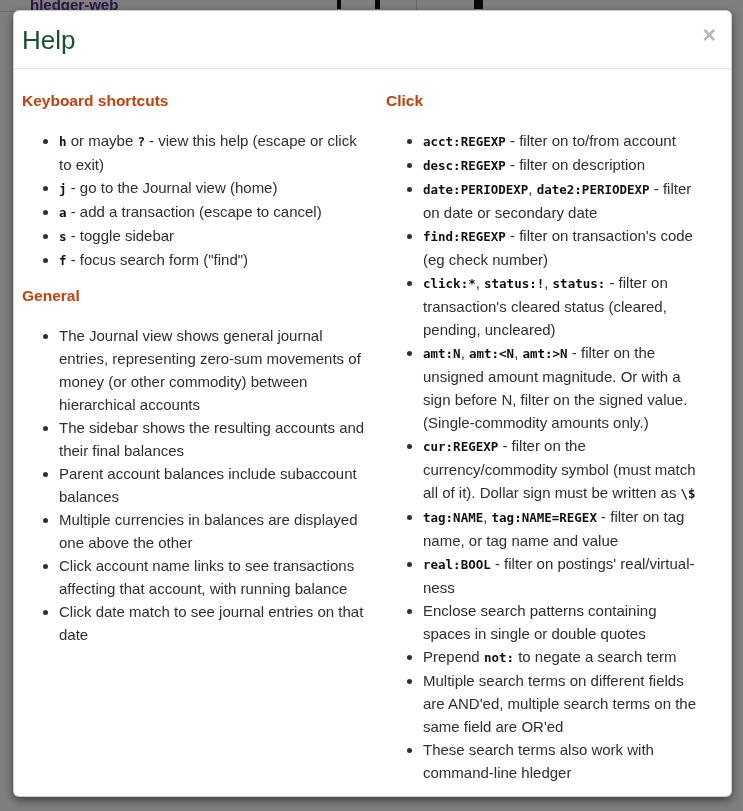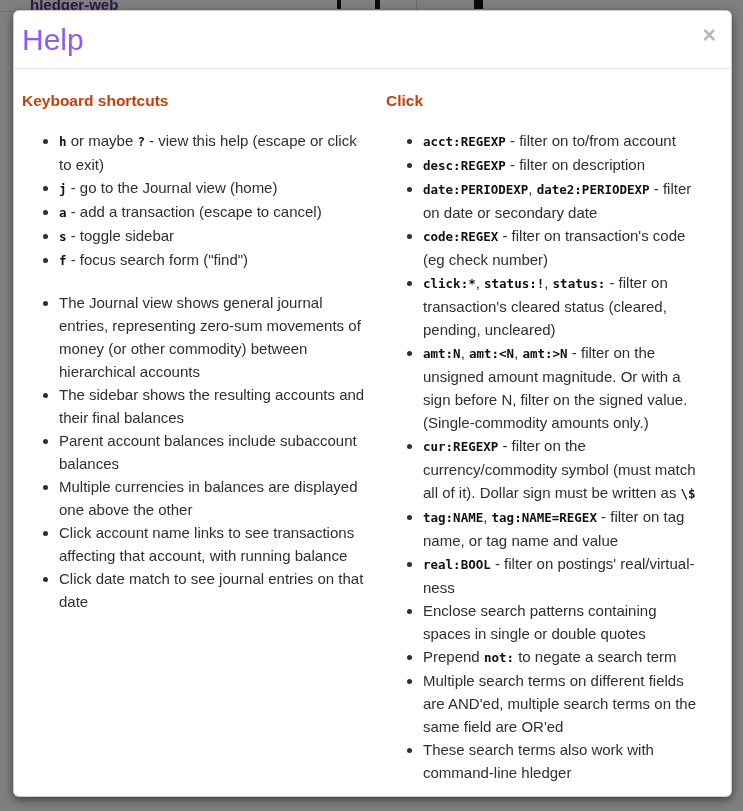--- a/index.html
+++ b/index.html
@@ -35,21 +35,21 @@
     position: absolute; left: 13px; top: 10px; width: 719px; height: 787px;
     background: #fff; border: 1px solid rgba(0,0,0,0.2); border-radius: 6px;
     box-shadow: 0 3px 9px rgba(0,0,0,0.5);
   }
   .modal-header {
     position: relative;
     padding: 13px 8px 12px 8px;
     border-bottom: 1px solid #e5e5e5;
   }
   .modal-title {
-    font-size: 30px; font-weight: 400; color: #8b5cf6; line-height: 32px;
+    font-size: 26px; font-weight: 400; color: #14532d; line-height: 32px;
   }
   .close-btn {
     position: absolute; right: 15px; top: 14px;
     background: none; border: none; cursor: pointer;
     font-size: 23px; font-weight: bold; color: #b4b9be;
     font-family: "Liberation Sans", sans-serif; line-height: 20px;
   }
   .modal-body {
     display: flex; padding: 8px 8px 30px 8px;
     font-size: 15px; line-height: 23px; color: #2f2f2f;
@@ -90,36 +90,37 @@
   <div class="modal-body">
     <div class="col-left" id="col-0">
         <h4 class="section-title">Keyboard shortcuts</h4>
         <ul class="help-list">
           <li><code class="mono">h</code> or maybe <code class="mono">?</code> - view this help (escape or click to exit)</li>
           <li><code class="mono">j</code> - go to the Journal view (home)</li>
           <li><code class="mono">a</code> - add a transaction (escape to cancel)</li>
           <li><code class="mono">s</code> - toggle sidebar</li>
           <li><code class="mono">f</code> - focus search form ("find")</li>
         </ul>
+        <h4 class="section-title">General</h4>
         <ul class="help-list">
           <li>The Journal view shows general journal entries, representing zero-sum movements of money (or other commodity) between hierarchical accounts</li>
           <li>The sidebar shows the resulting accounts and their final balances</li>
           <li>Parent account balances include subaccount balances</li>
           <li>Multiple currencies in balances are displayed one above the other</li>
           <li>Click account name links to see transactions affecting that account, with running balance</li>
           <li>Click date match to see journal entries on that date</li>
         </ul>
       </div>
     <div class="col-right" id="col-1">
         <h4 class="section-title">Click</h4>
         <ul class="help-list">
           <li><code class="mono">acct:REGEXP</code> - filter on to/from account</li>
           <li><code class="mono">desc:REGEXP</code> - filter on description</li>
           <li><code class="mono">date:PERIODEXP</code>, <code class="mono">date2:PERIODEXP</code> - filter on date or secondary date</li>
-          <li><code class="mono">code:REGEX</code> - filter on transaction's code (eg check number)</li>
+          <li><code class="mono">find:REGEXP</code> - filter on transaction's code (eg check number)</li>
           <li><code class="mono">click:*</code>, <code class="mono">status:!</code>, <code class="mono">status:</code> - filter on transaction's cleared status (cleared, pending, uncleared)</li>
           <li><code class="mono">amt:N</code>, <code class="mono">amt:&lt;N</code>, <code class="mono">amt:&gt;N</code> - filter on the unsigned amount magnitude. Or with a sign before N, filter on the signed value. (Single-commodity amounts only.)</li>
           <li><code class="mono">cur:REGEXP</code> - filter on the currency/commodity symbol (must match all of it). Dollar sign must be written as <code class="mono">\$</code></li>
           <li><code class="mono">tag:NAME</code>, <code class="mono">tag:NAME=REGEX</code> - filter on tag name, or tag name and value</li>
           <li><code class="mono">real:BOOL</code> - filter on postings' real/virtual-ness</li>
           <li>Enclose search patterns containing spaces in single or double quotes</li>
           <li>Prepend <code class="mono">not:</code> to negate a search term</li>
           <li>Multiple search terms on different fields are AND'ed, multiple search terms on the same field are OR'ed</li>
           <li>These search terms also work with command-line hledger</li>
         </ul>

